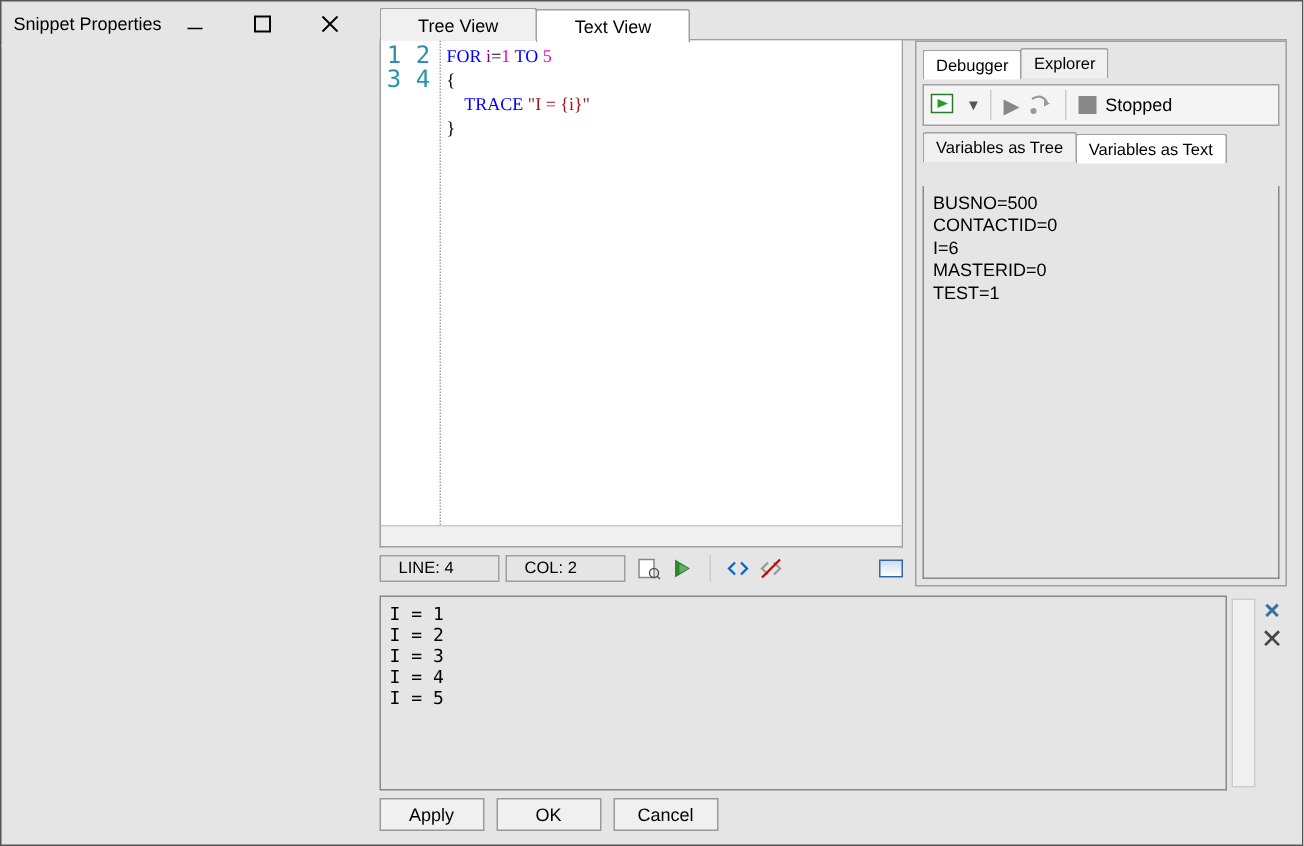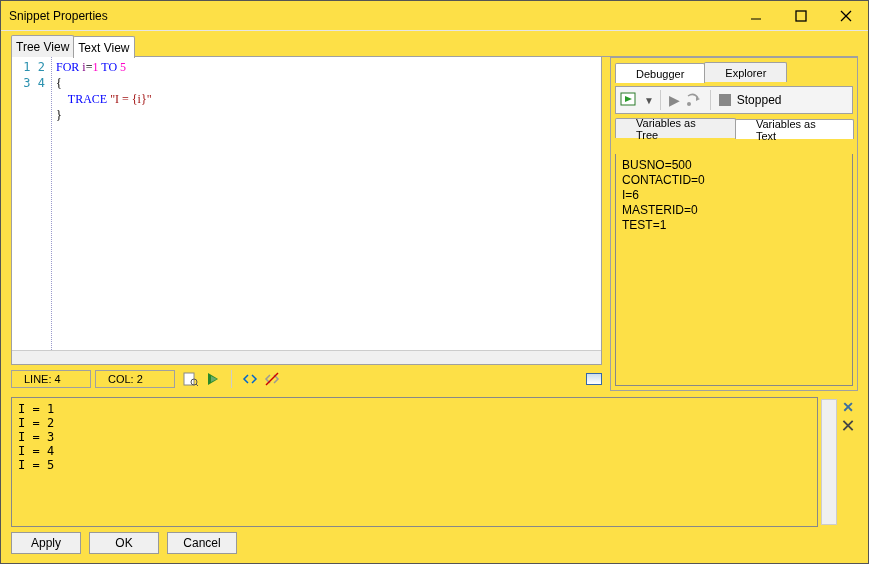--- a/index.html
+++ b/index.html
@@ -1,31 +1,31 @@
 <!DOCTYPE html>
 <html><head>
 <meta charset="utf-8">
 <style>
   * { box-sizing: border-box; }
   html, body { margin: 0; padding: 0; font-family: "Segoe UI", Tahoma, sans-serif; font-size: 12px; color: #000; background: #fff; }
-  .window { width: 869px; height: 564px; border: 1px solid #555; background: #fde047; display: flex; flex-direction: column; }
+  .window { width: 869px; height: 564px; border: 1px solid #555; background: #e5e5e5; display: flex; flex-direction: row; }
   .titlebar { height: 30px; display: flex; align-items: center; padding: 0 0 0 8px; border-bottom: 1px solid #e5e5e5; }
   .titlebar .title { flex: 1; font-size: 12px; }
   .titlebar .controls { display: flex; height: 100%; }
   .titlebar .controls .ctrl { width: 45px; display: flex; align-items: center; justify-content: center; font-size: 14px; }
   .titlebar .controls .ctrl.close { font-size: 16px; }
   .content { flex: 1; display: flex; flex-direction: column; padding: 4px 10px 8px 10px; }
   .tabs-row { display: flex; border-bottom: 1px solid #a0a0a0; height: 22px; }
-  .tab { padding: 2px 4px; border: 1px solid #a0a0a0; border-bottom: none; background: #f0f0f0; margin-right: -1px; cursor: pointer; border-radius: 2px 2px 0 0; height: 22px; display: flex; align-items: center; }
+  .tab { padding: 2px 25px; border: 1px solid #a0a0a0; border-bottom: none; background: #f0f0f0; margin-right: -1px; cursor: pointer; border-radius: 2px 2px 0 0; height: 22px; display: flex; align-items: center; }
   .tab.active { background: #fff; position: relative; top: 1px; height: 22px; }
-  .tab.small { padding: 1px 20px; font-size: 11px; height: 20px; }
+  .tab.small { padding: 1px 8px; font-size: 11px; height: 20px; }
   .workarea { display: flex; flex: 1; gap: 8px; margin-top: 0; min-height: 0; }
   .editor-panel { flex: 1; display: flex; flex-direction: column; border: 1px solid #a0a0a0; border-top: none; min-width: 0; }
   .editor-wrap { flex: 1; display: flex; background: #fff; min-height: 0; overflow: hidden; }
-  .gutter { width: 40px; background: #fff; border-right: 1px dotted #99c; text-align: right; padding: 2px 6px 2px 2px; font-family: Consolas, monospace; font-size: 12px; line-height: 16px; color: #2b91af; }
+  .gutter { width: 40px; background: #fff; border-right: 1px dotted #99c; text-align: right; padding: 2px 6px 2px 2px; font-family: Consolas, monospace; font-size: 16px; line-height: 16px; color: #2b91af; }
   .code { flex: 1; padding: 2px 4px; font-family: Liberation Serif, serif; font-size: 12px; line-height: 16px; white-space: pre; }
   .kw { color: #0000ff; }
   .var { color: #800080; }
   .num { color: #ff00c8; }
   .str { color: #a31515; }
   .editor-scroll { height: 14px; border-top: 1px solid #ccc; background: #f0f0f0; }
   .status-row { display: flex; align-items: center; height: 24px; border-top: 0; margin-top: 2px; }
   .status-box { border: 1px solid #a0a0a0; padding: 2px 12px; min-width: 80px; margin-right: 4px; font-size: 11px; }
   .status-icons { display: flex; gap: 6px; align-items: center; margin-left: 4px; }
   .sep { width: 1px; height: 18px; background: #ccc; margin: 0 4px; }

